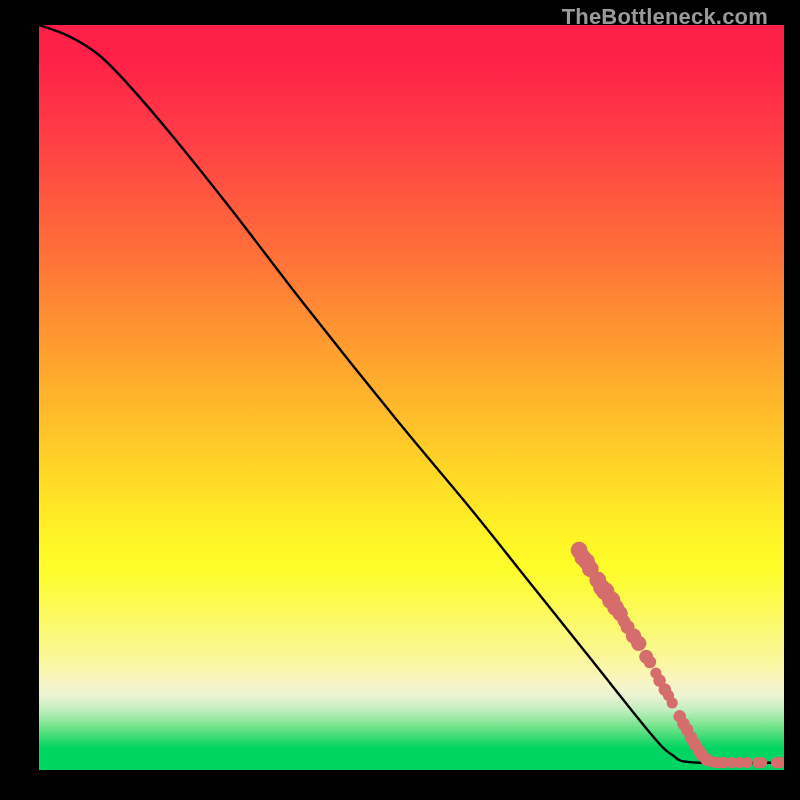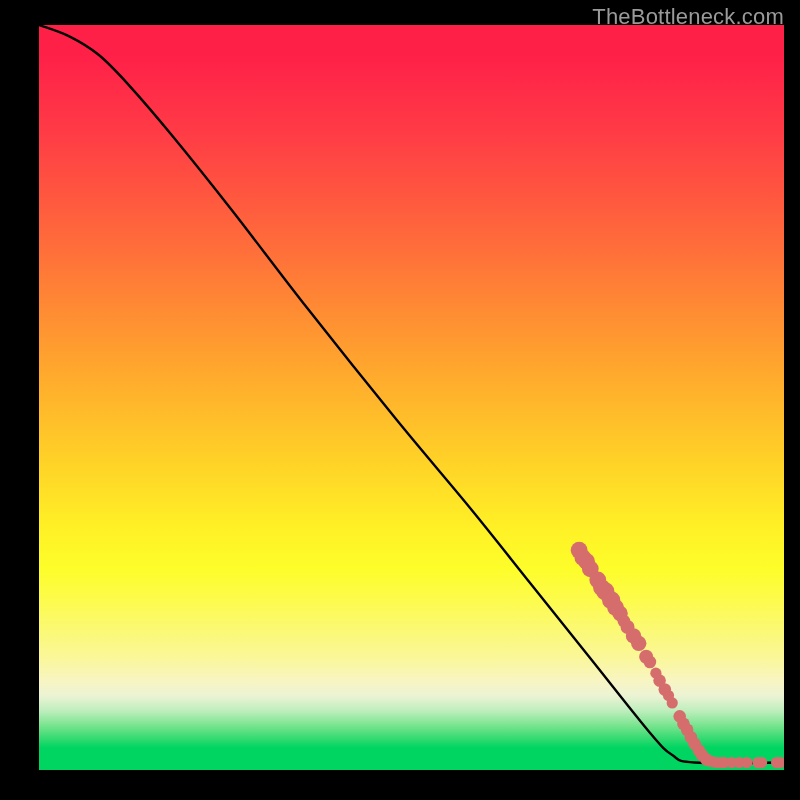--- a/index.html
+++ b/index.html
@@ -41,24 +41,24 @@
       #c0eebe 92%,
       #7ae48f 94%,
       #2bd96e 96%,
       #00d562 97%,
       #00d562 100%
     );
   }
   .watermark {
     position: absolute;
     top: 4px;
-    right: 16px;
+    right: 32px;
     color: #9a9a9a;
     font-size: 22px;
-    font-weight: 400;
+    font-weight: 700;
     letter-spacing: 0.2px;
     user-select: none;
   }
   svg.overlay {
     position: absolute;
     left: 0;
     top: 0;
     width: 745px;
     height: 745px;
     pointer-events: none;

